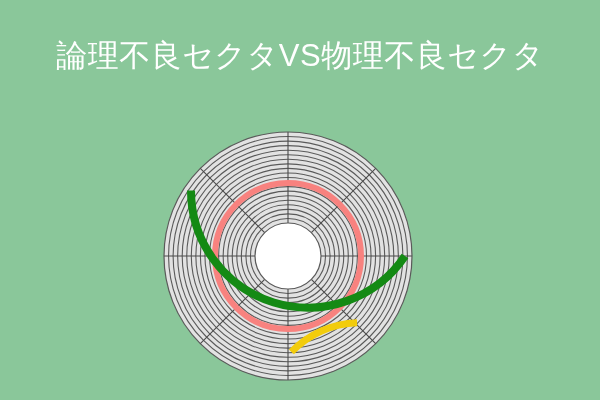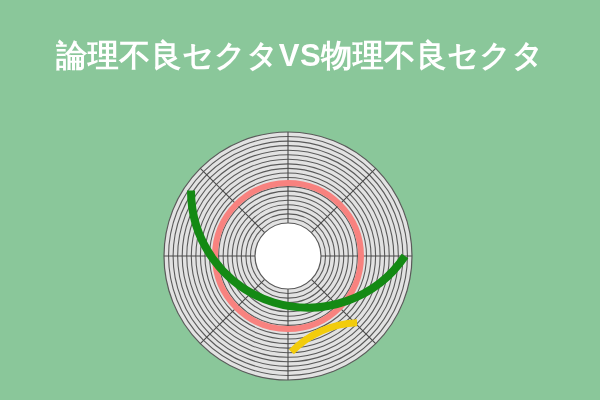--- a/index.html
+++ b/index.html
@@ -20,21 +20,21 @@
     overflow: hidden;
   }
   #title {
     position: absolute;
     left: 0;
     top: 38px;
     width: 600px;
     text-align: center;
     color: #FFFFFF;
     font-size: 31px;
-    font-weight: bold;
+    font-weight: normal;
     letter-spacing: 0.5px;
     line-height: 1.15;
     white-space: nowrap;
   }
   #disk-wrap {
     position: absolute;
     left: 0;
     top: 0;
     width: 600px;
     height: 400px;

